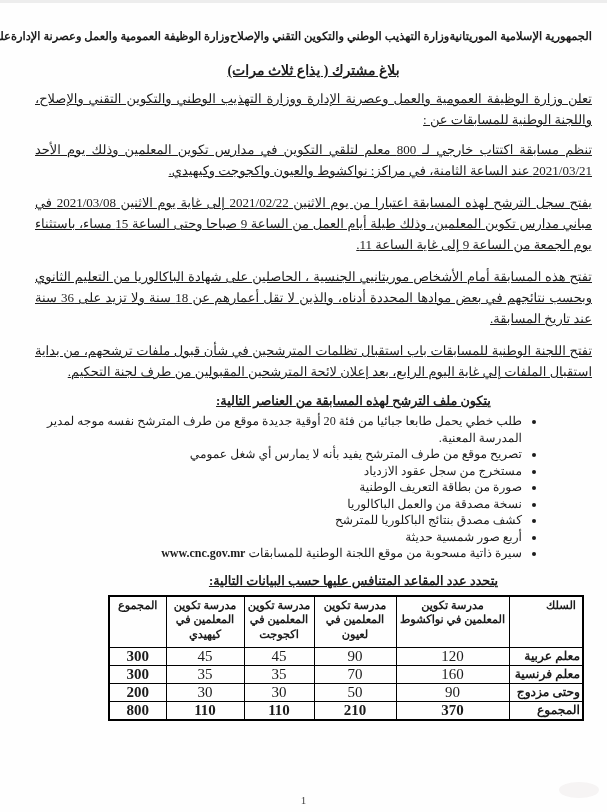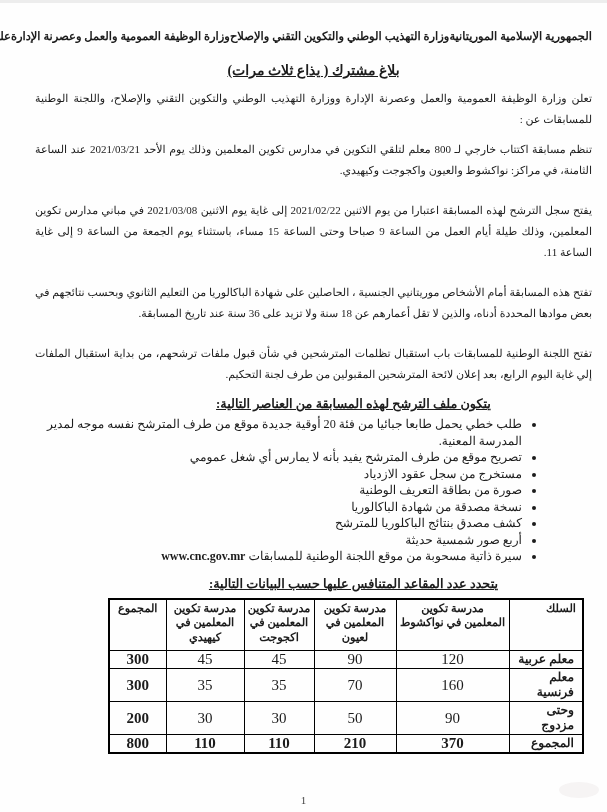--- a/index.html
+++ b/index.html
@@ -31,25 +31,26 @@
   }
   
   .doc-title{
     text-align:center;
     font-size:14px;font-weight:bold;
     text-decoration:underline;
     margin-top:16px;margin-bottom:4px;
   }
   
   .para{
-    font-size:11px;line-height:21px;
+    font-size:13px;line-height:21px;
     text-align:justify;
     margin:9px 0 0 0;
-  }
-  .para.space{margin-top:19px;}
+    text-decoration:underline;
+  }
+  .para.space{margin-top:11px;}
   
   .section-heading{
     font-size:12.8px;font-weight:bold;
     text-decoration:underline;
     text-align:center;
     transform:translateX(40px);
     margin:11px 0 2px 0;
   }
   
   ul.dossier{
@@ -85,21 +86,21 @@
     font-size:11.3px;font-weight:bold;line-height:14.5px;
     vertical-align:top;text-align:center;
     height:52px;
   }
   table.seats th.corps-h{text-align:right;padding-right:6px;}
   table.seats td{
     font-size:15px;line-height:15px;height:17px;
     text-align:center;vertical-align:middle;
   }
   table.seats td.row-label{
-    font-weight:bold;font-size:12.3px;text-align:right;padding-right:8px;
+    font-weight:bold;font-size:12.3px;text-align:right;padding-right:2px;
   }
   table.seats td.total-col{font-weight:bold;}
   table.seats tr.total-row td{font-weight:bold;}
   
   .page-number{
     position:absolute;bottom:6px;left:0;right:0;
     text-align:center;font-size:11px;color:#444;
   }
   .scan-smudge{
     position:absolute;right:8px;bottom:14px;width:40px;height:16px;
@@ -129,21 +130,21 @@
   <p class="para space">تفتح هذه المسابقة أمام الأشخاص موريتانيي الجنسية ، الحاصلين على شهادة الباكالوريا من التعليم الثانوي وبحسب نتائجهم في بعض موادها المحددة أدناه، والذين لا تقل أعمارهم عن 18 سنة ولا تزيد على 36 سنة عند تاريخ المسابقة.</p>
   <p class="para space">تفتح اللجنة الوطنية للمسابقات باب استقبال تظلمات المترشحين في شأن قبول ملفات ترشحهم، من بداية استقبال الملفات إلي غاية اليوم الرابع، بعد إعلان لائحة المترشحين المقبولين من طرف لجنة التحكيم.</p>
 
   <div class="section-heading">يتكون ملف الترشح لهذه المسابقة من العناصر التالية:</div>
 
   <ul class="dossier">
     <li>طلب خطي يحمل طابعا جبائيا من فئة 20 أوقية جديدة موقع من طرف المترشح نفسه موجه لمدير المدرسة المعنية.</li>
     <li>تصريح موقع من طرف المترشح يفيد بأنه لا يمارس أي شغل عمومي</li>
     <li>مستخرج من سجل عقود الازدياد</li>
     <li>صورة من بطاقة التعريف الوطنية</li>
-    <li>نسخة مصدقة من شهادة الباكالوريا</li>
+    <li>نسخة مصدقة من والعمل الباكالوريا</li>
     <li>كشف مصدق بنتائج الباكلوريا للمترشح</li>
     <li>أربع صور شمسية حديثة</li>
     <li>
       <span>سيرة ذاتية مسحوبة من موقع اللجنة الوطنية للمسابقات</span>
       <span class="url">www.cnc.gov.mr</span>
     </li>
   </ul>
 
   <div class="section-heading">يتحدد عدد المقاعد المتنافس عليها حسب البيانات التالية:</div>
 

